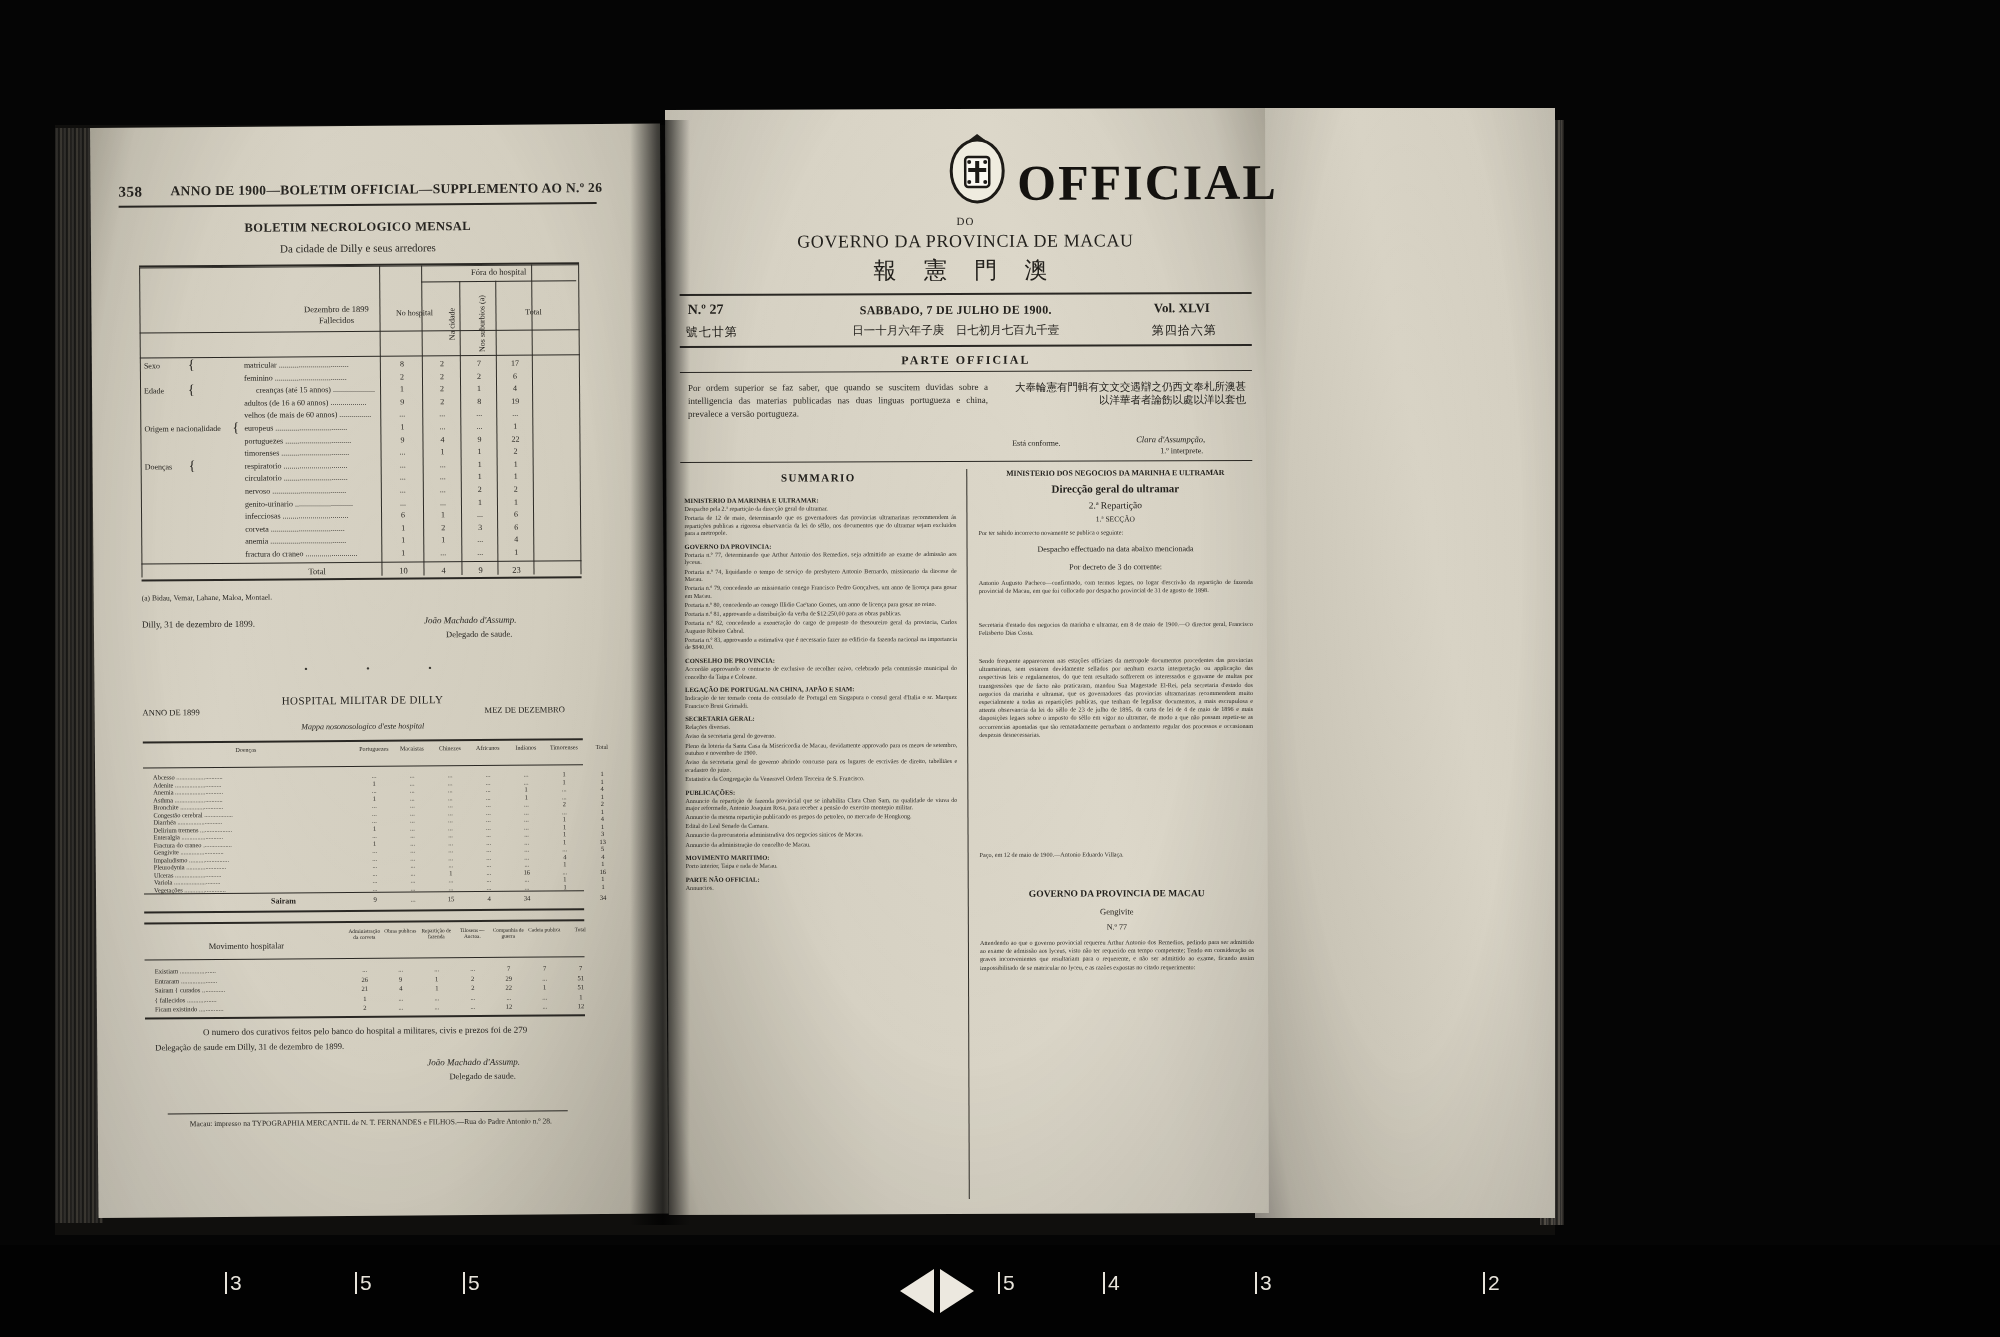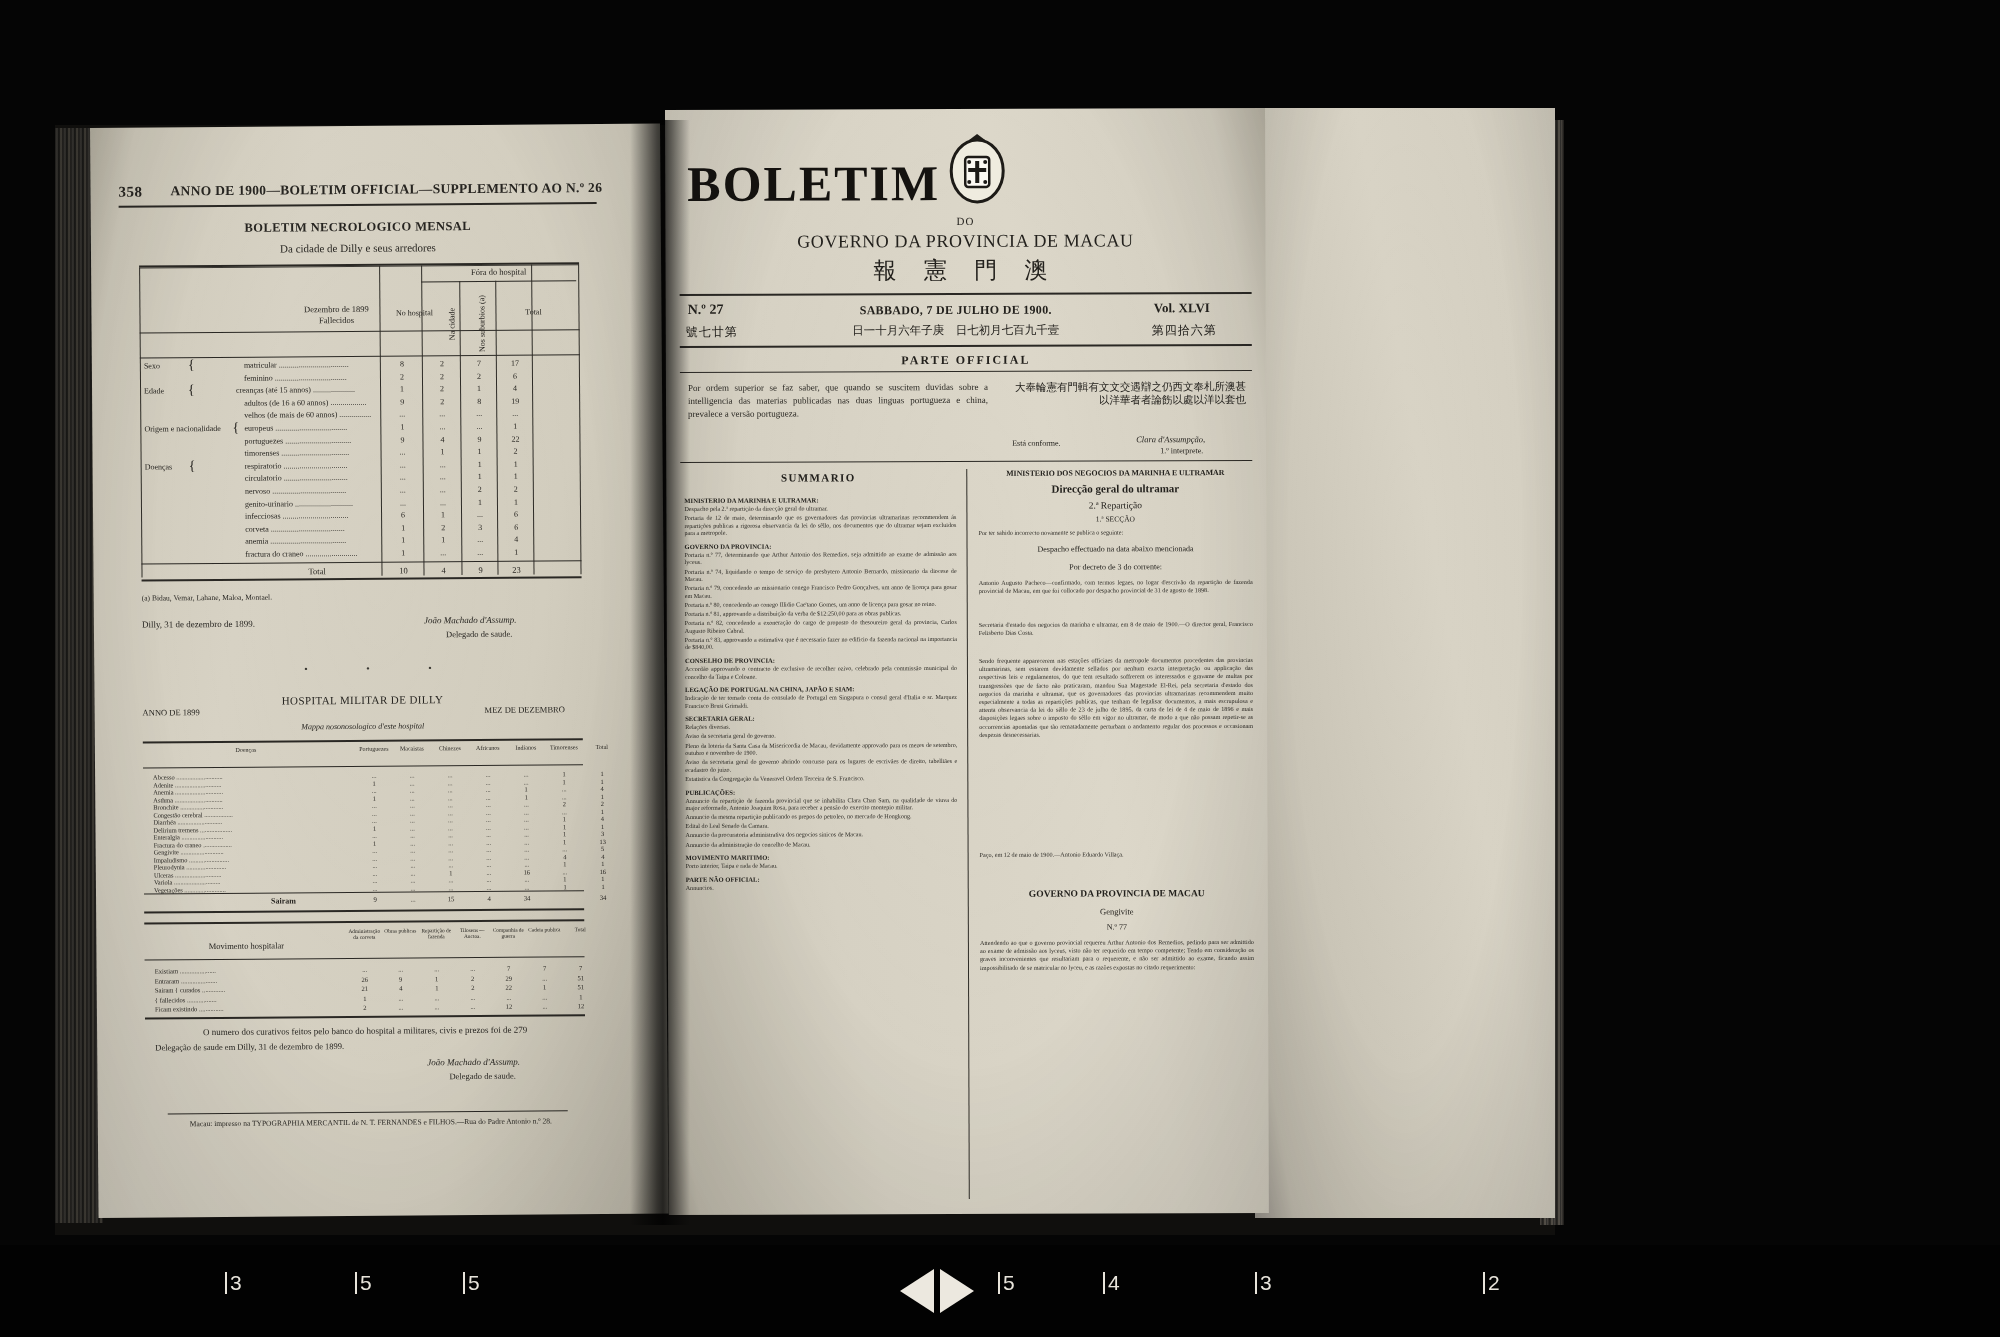--- a/index.html
+++ b/index.html
@@ -127,21 +127,21 @@
           <div class="tx ctr" style="left: 332px; top: 234px; width: 36px; font-size: 8px;">2</div>
           <div class="tx ctr" style="left: 370px; top: 234px; width: 34px; font-size: 8px;">7</div>
           <div class="tx ctr" style="left: 406px; top: 234px; width: 34px; font-size: 8px;">17</div>
           <div class="tx" style="left: 152px; top: 246.6px; font-size: 8px;">feminino ....................................</div>
           <div class="tx ctr" style="left: 290px; top: 246.6px; width: 40px; font-size: 8px;">2</div>
           <div class="tx ctr" style="left: 332px; top: 246.6px; width: 36px; font-size: 8px;">2</div>
           <div class="tx ctr" style="left: 370px; top: 246.6px; width: 34px; font-size: 8px;">2</div>
           <div class="tx ctr" style="left: 406px; top: 246.6px; width: 34px; font-size: 8px;">6</div>
           <div class="tx" style="left: 52px; top: 259.2px; font-size: 8px;">Edade</div>
           <div class="tx" style="left: 96px; top: 255.2px; font-size: 14px;">{</div>
-          <div class="tx" style="left: 144px; top: 259.2px; font-size: 8px; text-align: center;">creanças (até 15 annos) .....................</div>
+          <div class="tx" style="left: 164px; top: 259.2px; font-size: 8px; text-align: center;">creanças (até 15 annos) .....................</div>
           <div class="tx ctr" style="left: 290px; top: 259.2px; width: 40px; font-size: 8px;">1</div>
           <div class="tx ctr" style="left: 332px; top: 259.2px; width: 36px; font-size: 8px;">2</div>
           <div class="tx ctr" style="left: 370px; top: 259.2px; width: 34px; font-size: 8px;">1</div>
           <div class="tx ctr" style="left: 406px; top: 259.2px; width: 34px; font-size: 8px;">4</div>
           <div class="tx" style="left: 152px; top: 271.8px; font-size: 8px;">adultos (de 16 a 60 annos) ..................</div>
           <div class="tx ctr" style="left: 290px; top: 271.8px; width: 40px; font-size: 8px;">9</div>
           <div class="tx ctr" style="left: 332px; top: 271.8px; width: 36px; font-size: 8px;">2</div>
           <div class="tx ctr" style="left: 370px; top: 271.8px; width: 34px; font-size: 8px;">8</div>
           <div class="tx ctr" style="left: 406px; top: 271.8px; width: 34px; font-size: 8px;">19</div>
           <div class="tx" style="left: 152px; top: 284.4px; font-size: 8px;">velhos (de mais de 60 annos) ................</div>
@@ -463,21 +463,21 @@
         <g fill="#1d1b17">
           <rect x="30" y="30" width="4" height="22"></rect>
           <rect x="23" y="37" width="18" height="4"></rect>
           <circle cx="24" cy="31" r="2"></circle>
             <circle cx="40" cy="31" r="2"></circle>
           <circle cx="24" cy="51" r="2"></circle>
             <circle cx="40" cy="51" r="2"></circle>
         </g>
       </svg>
 
-      <div class="tx masthead" style="left:22px;top:45px;font-size:50px;letter-spacing:2px;color:#14120f;">BOLETIM</div>
+      <div class="tx masthead" style="left:352px;top:45px;font-size:50px;letter-spacing:2px;color:#14120f;">OFFICIAL</div>
 
       <div class="tx ctr" style="left:0;top:106px;width:600px;font-size:11px;letter-spacing:1px;">DO</div>
       <div class="tx ctr" style="left:0;top:122px;width:600px;font-size:18px;letter-spacing:.6px;">GOVERNO DA PROVINCIA DE MACAU</div>
       <div class="tx ctr cjk" style="left:0;top:146px;width:600px;font-size:23px;letter-spacing:10px;">報 憲 門 澳</div>
 
       <div class="rule th" style="left:14px;top:184px;width:572px;"></div>
 
       <div class="tx b" style="left:22px;top:192px;font-size:14px;">N.º 27</div>
       <div class="tx ctr b" style="left:120px;top:194px;width:340px;font-size:12px;letter-spacing:.3px;">SABBADO, 7 DE JULHO DE 1900.</div>
       <div class="tx b" style="left:488px;top:192px;font-size:13px;">Vol. XLVI</div>

